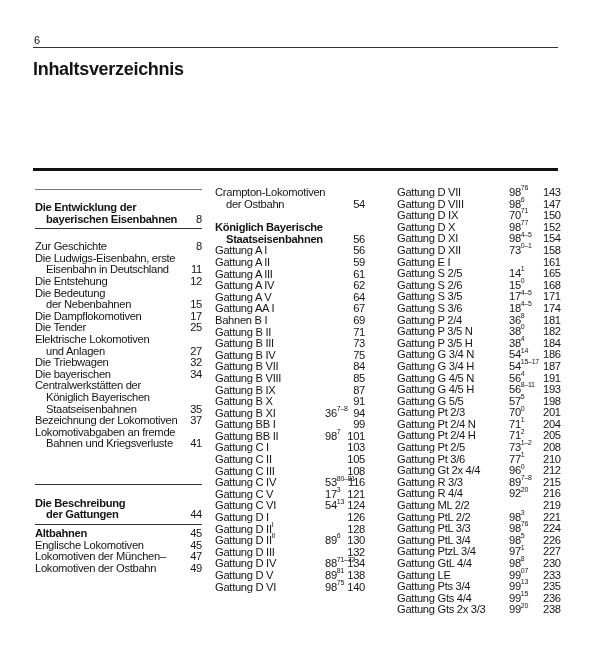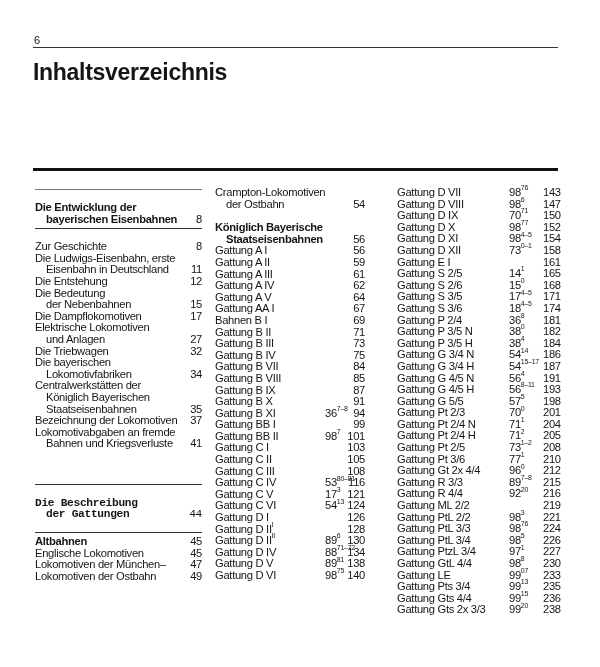--- a/index.html
+++ b/index.html
@@ -1,20 +1,20 @@
 <!DOCTYPE html>
 <html><head>
 <meta charset="utf-8">
 <style>
   html, body { margin: 0; padding: 0; background: #ffffff; }
   body { width: 600px; height: 667px; position: relative; overflow: hidden;
          font-family: "Liberation Sans", sans-serif; color: #151515; }
   .page-num { position: absolute; left: 34px; top: 34px; font-size: 11px; }
   .top-rule { position: absolute; left: 33px; top: 47px; width: 525px; height: 1px; background: #333; }
-  .title { position: absolute; left: 33px; top: 59px; font-size: 23px; font-weight: bold; letter-spacing: -0.3px; margin: 0; }
+  .title { position: absolute; left: 33px; top: 59px; font-size: 18px; font-weight: bold; letter-spacing: -0.3px; margin: 0; }
   .thick-rule { position: absolute; left: 33px; top: 168px; width: 525px; height: 3px; background: #111; }
 
   .col { position: absolute; top: 187px; font-size: 11.2px; line-height: 11.6px; letter-spacing: -0.3px; }
   .col-left { left: 35px; width: 167px; }
   .col-mid { left: 215px; width: 150px; }
   .col-right { left: 397px; width: 165px; }
 
   .rule { height: 1px; background: #333; margin: 0; }
   .rule.gray { background: #777; }
 
@@ -66,51 +66,54 @@
       <div class="entry">
         <div class="line">Die Bedeutung</div>
         <div class="line indent">der Nebenbahnen</div>
         <span class="pg">15</span>
       </div>
       <div class="entry">
         <div class="line">Die Dampflokomotiven</div>
         <span class="pg">17</span>
       </div>
       <div class="entry">
+        <div class="line">Die Tender</div>
+        <span class="pg">25</span>
+      </div>
+      <div class="entry">
         <div class="line">Elektrische Lokomotiven</div>
         <div class="line indent">und Anlagen</div>
         <span class="pg">27</span>
       </div>
       <div class="entry">
         <div class="line">Die Triebwagen</div>
         <span class="pg">32</span>
       </div>
       <div class="entry">
         <div class="line">Die bayerischen</div>
-        <div class="line indent">Lokomotivfabriken</div>
         <span class="pg">34</span>
       </div>
       <div class="entry">
         <div class="line">Centralwerkstätten der</div>
         <div class="line indent">Königlich Bayerischen</div>
         <div class="line indent">Staatseisenbahnen</div>
         <span class="pg">35</span>
       </div>
       <div class="entry">
         <div class="line">Bezeichnung der Lokomotiven</div>
         <span class="pg">37</span>
       </div>
       <div class="entry">
         <div class="line">Lokomotivabgaben an fremde</div>
         <div class="line indent">Bahnen und Kriegsverluste</div>
         <span class="pg">41</span>
       </div>
     </div>
   <div class="rule" style="margin-top:34px;margin-bottom:13px;"></div>
-  <div class="entry bold" style="margin-bottom:11px;font-family:Liberation Mono, monospace;">
+  <div class="entry bold" style="margin-bottom:3px;">
     <div class="line">Die Beschreibung</div>
     <div class="line indent">der Gattungen</div>
     <span class="pg" style="font-weight:normal">44</span>
   </div>
   <div class="rule" style="margin-bottom:3px;"></div>
   <div class="entry bold">
     <div class="line">Altbahnen</div>
     <span class="pg" style="font-weight:normal">45</span>
   </div>
   <div id="left-entries2">
@@ -245,20 +248,24 @@
       <div class="row">
         <span class="name"><span>Gattung D II</span><sup>I</sup></span>
         <span class="pg">128</span>
       </div>
       <div class="row">
         <span class="name"><span>Gattung D II</span><sup>II</sup></span>
         <span class="br"><span>89</span><sup>6</sup></span>
         <span class="pg">130</span>
       </div>
       <div class="row">
+        <span class="name"><span>Gattung D III</span></span>
+        <span class="pg">132</span>
+      </div>
+      <div class="row">
         <span class="name"><span>Gattung D IV</span></span>
         <span class="br"><span>88</span><sup>71–72</sup></span>
         <span class="pg">134</span>
       </div>
       <div class="row">
         <span class="name"><span>Gattung D V</span></span>
         <span class="br"><span>89</span><sup>81</sup></span>
         <span class="pg">138</span>
       </div>
       <div class="row">

